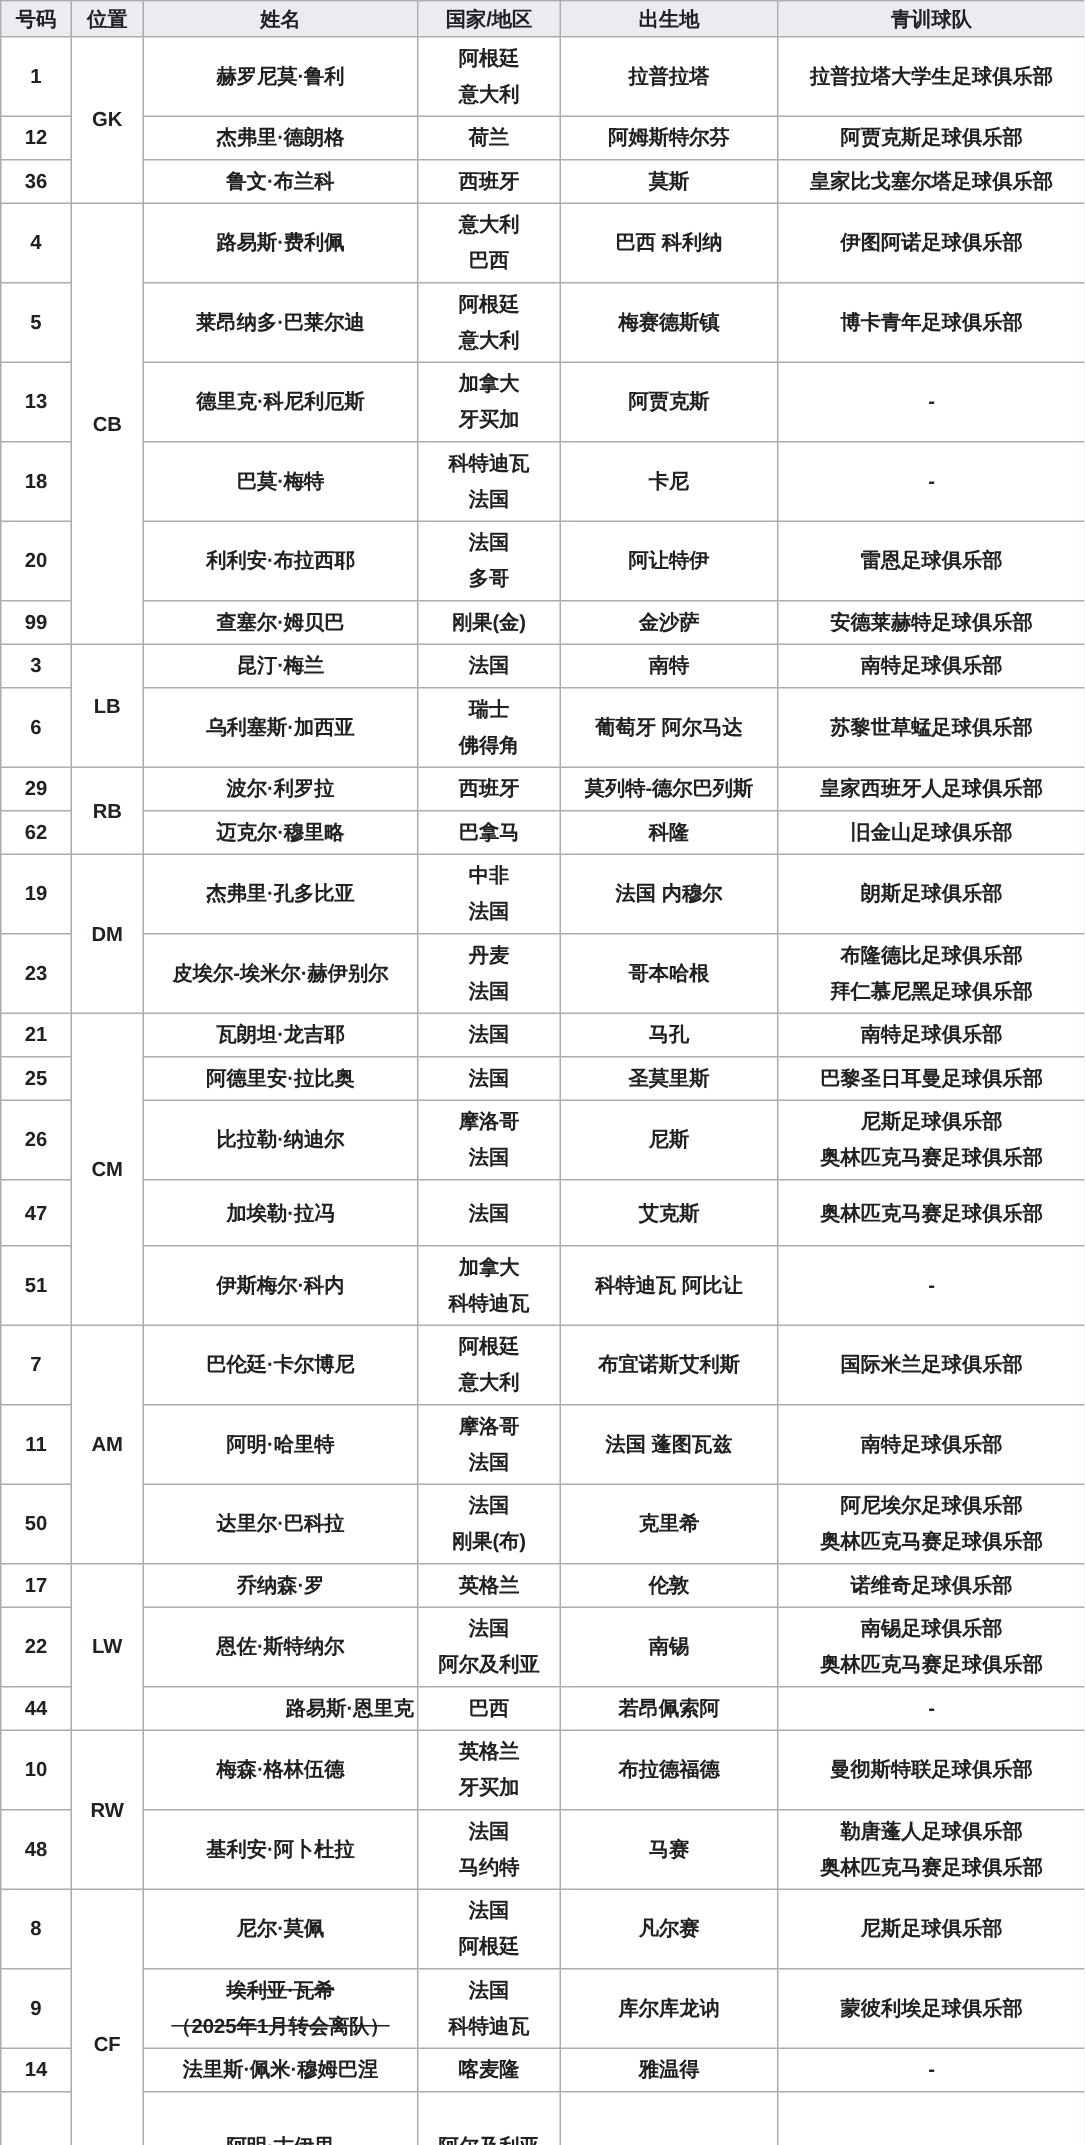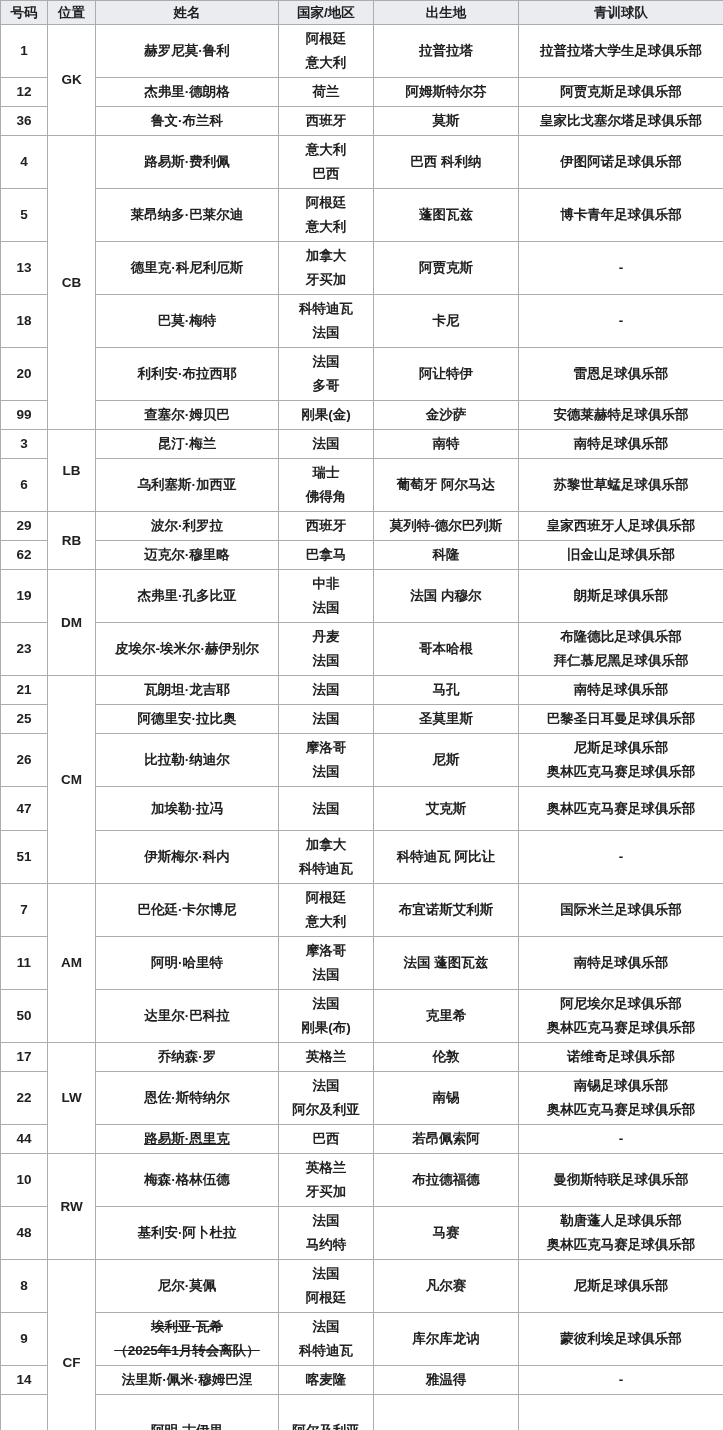--- a/index.html
+++ b/index.html
@@ -19,21 +19,21 @@
     border:1px solid var(--border);
     text-align:center;vertical-align:middle;
     padding:0 2px;line-height:24px;
     overflow:hidden;white-space:nowrap;
   }
   table.squad thead th{
     background:var(--header-bg);height:23px;line-height:23px;font-size:13.5px;
   }
   .line{line-height:24px;}
   .strike{text-decoration:line-through;}
-  .uline{text-decoration:underline;}
+  .uline{text-align:right;}
 </style>
 </head>
 <body>
 
 <div class="viewport">
   <table class="squad">
     <colgroup>
       <col style="width:47px">
         <col style="width:48px">
         <col style="width:183px">
@@ -110,21 +110,21 @@
         </tr>
         <tr style="height: 53px;">
           <td>5</td>
           <td>
             <div class="line">莱昂纳多·巴莱尔迪</div>
           </td>
           <td>
             <div class="line">阿根廷</div>
             <div class="line">意大利</div>
           </td>
-          <td>蓬图瓦兹</td>
+          <td>梅赛德斯镇</td>
           <td>
             <div class="line">博卡青年足球俱乐部</div>
           </td>
         </tr>
         <tr style="height: 53px;">
           <td>13</td>
           <td>
             <div class="line">德里克·科尼利厄斯</div>
           </td>
           <td>

